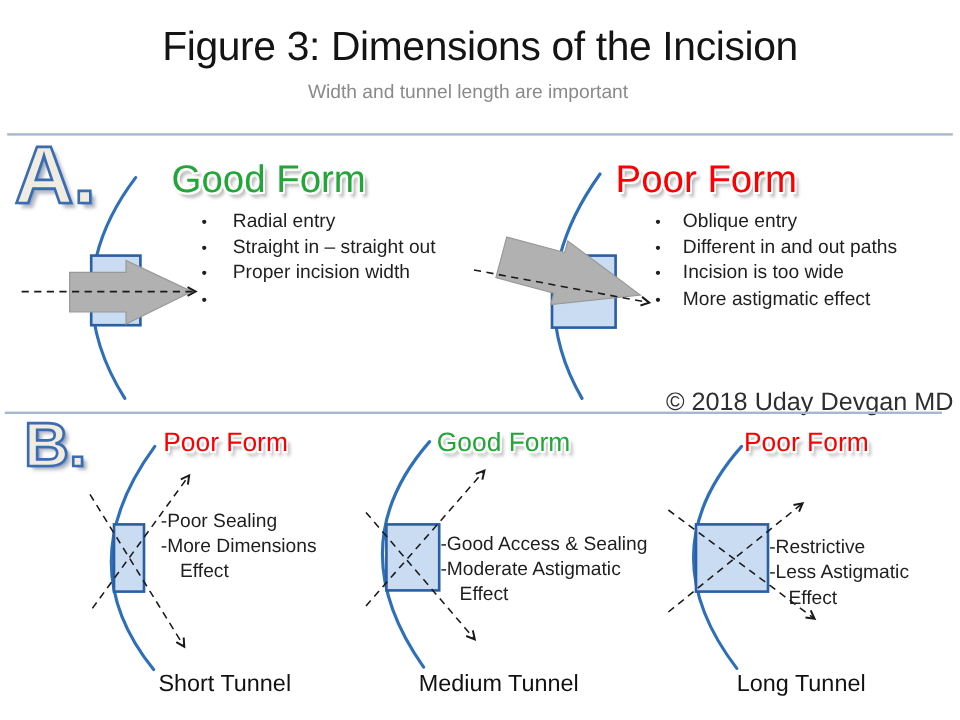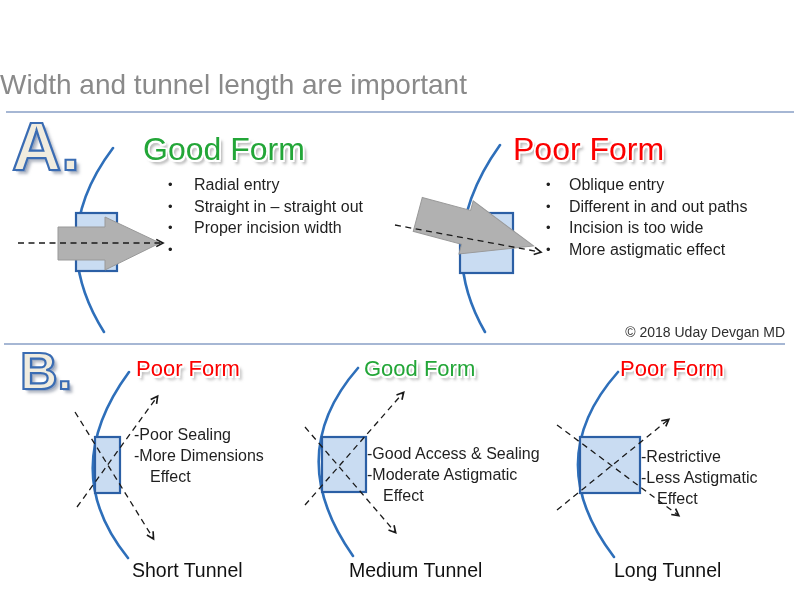--- a/index.html
+++ b/index.html
@@ -5,21 +5,21 @@
   :root{
     --good-green:#23a638; --poor-red:#fb0000; --cornea-blue:#2e6fba;
     --incision-fill:#c9dcf2; --incision-stroke:#2b5fa5; --blade-gray:#b1b1b1;
     --subtitle-gray:#8a8a8a; --divider-blue:#a6b7d4; --label-fill:#f0ecdf; --label-stroke:#3a6cb3;
   }
   html,body{margin:0;padding:0;background:#e8e8e8;}
   .slide{position:relative;width:800px;height:600px;background:#ffffff;overflow:hidden;
          font-family:"Liberation Sans",sans-serif;color:#1f1f1f;}
   .abs{position:absolute;}
   .title{top:20px;left:0;width:800px;text-align:center;font-size:34px;letter-spacing:-0.3px;color:#141414;white-space:nowrap;}
-  .subtitle{top:69px;left:0;width:780px;text-align:left;font-size:28px;color:var(--subtitle-gray);white-space:nowrap;}
+  .subtitle{top:69px;left:0;width:780px;text-align:center;font-size:16px;color:var(--subtitle-gray);white-space:nowrap;}
   .divider{height:2px;background:var(--divider-blue);}
   .divider1{top:111px;left:6px;width:788px;}
   .divider2{top:343px;left:4px;width:781px;}
   .section-label{font-weight:bold;line-height:1;color:var(--label-fill);
     -webkit-text-stroke:2.2px var(--label-stroke);
     text-shadow:2px 2px 0 rgba(58,108,179,.25), 4px 4px 3px rgba(120,130,150,.55);}
   .label-a{left:12px;top:112px;font-size:68px;}
   .label-b{left:20px;top:345px;font-size:52px;}
   .form-heading{font-weight:normal;line-height:1.05;white-space:nowrap;
     text-shadow:-1.5px -1.5px 0 #fff,1.5px -1.5px 0 #fff,-1.5px 1.5px 0 #fff,1.5px 1.5px 0 #fff,
@@ -32,32 +32,33 @@
   .list-a-good{left:160px;top:174px;width:260px;}
   .list-a-poor{left:538px;top:174px;width:250px;}
   .bullet-row{display:flex;white-space:nowrap;}
   .dot{display:inline-block;width:34px;padding-left:8px;box-sizing:border-box;font-size:13px;}
   .list-a-poor .dot{width:31px;}
   .b-lines{font-size:16px;line-height:21px;white-space:nowrap;color:#1f1f1f;}
   .b-lines .indent{padding-left:16px;}
   .bl-1{left:134px;top:424px;} .bl-2{left:367px;top:443px;} .bl-3{left:641px;top:446px;}
   .tunnel-label{font-size:19.5px;color:#111;white-space:nowrap;}
   .tl-1{left:132px;top:559px;} .tl-2{left:349px;top:559px;} .tl-3{left:614px;top:559px;}
-  .copyright{left:555px;top:324px;width:230px;text-align:right;font-size:14px;color:#2e2e2e;white-space:nowrap;}
+  .copyright{left:555px;top:324px;width:230px;text-align:right;font-size:21px;color:#2e2e2e;white-space:nowrap;}
   svg{display:block;}
   .arc{fill:none;stroke:var(--cornea-blue);stroke-width:2.6;stroke-linecap:round;}
   .incision{fill:var(--incision-fill);stroke:var(--incision-stroke);stroke-width:2.2;}
   .blade{fill:var(--blade-gray);stroke:#999999;stroke-width:1;}
   .dash{fill:none;stroke:#1a1a1a;stroke-width:1.3;stroke-dasharray:6 4.5;}
 </style>
 </head>
 <body>
 
 <div class="slide">
 
+  <div class="abs title">Figure 3: Dimensions of the Incision</div>
   <div class="abs subtitle">Width and tunnel length are important</div>
   <div class="abs divider divider1"></div>
 
   <div class="abs section-label label-a">A.</div>
 
   <svg class="abs" style="left:0;top:140px" width="190" height="200" viewBox="0 0 190 200">
     <defs>
       <marker id="ah-ag" viewBox="0 0 10 10" refX="7" refY="5" markerWidth="8" markerHeight="8" orient="auto">
         <path d="M1.5,1.5 L8,5 L1.5,8.5" fill="none" stroke="#1a1a1a" stroke-width="1.6"></path>
       </marker>

